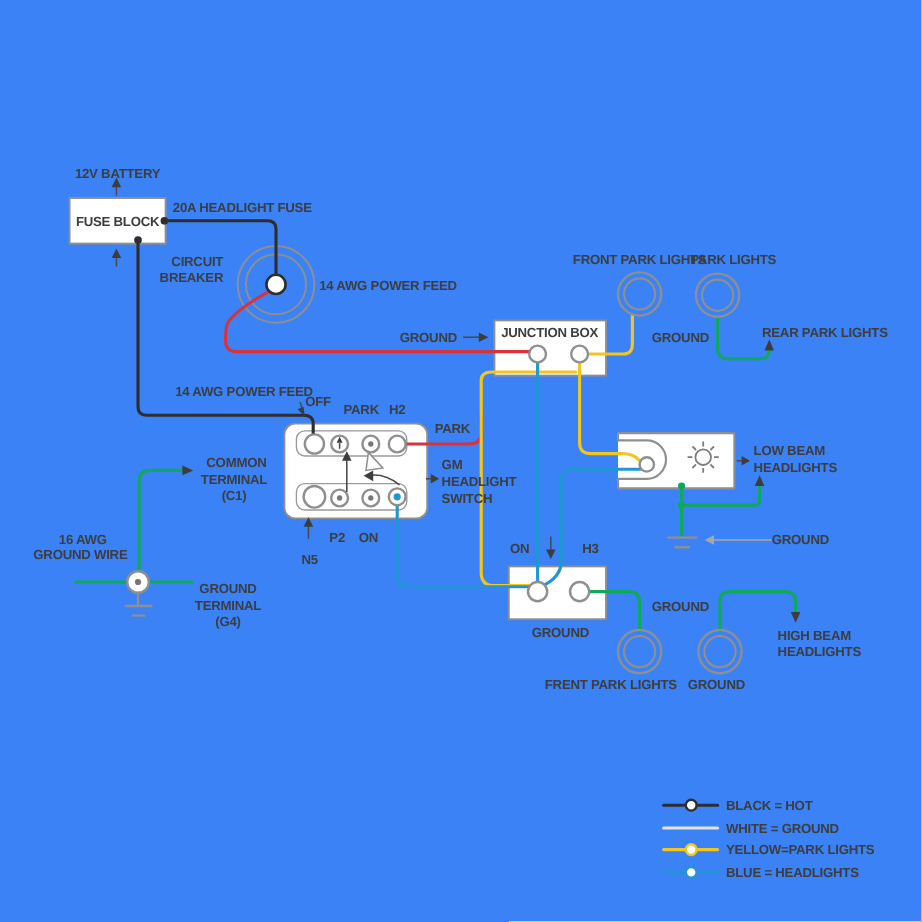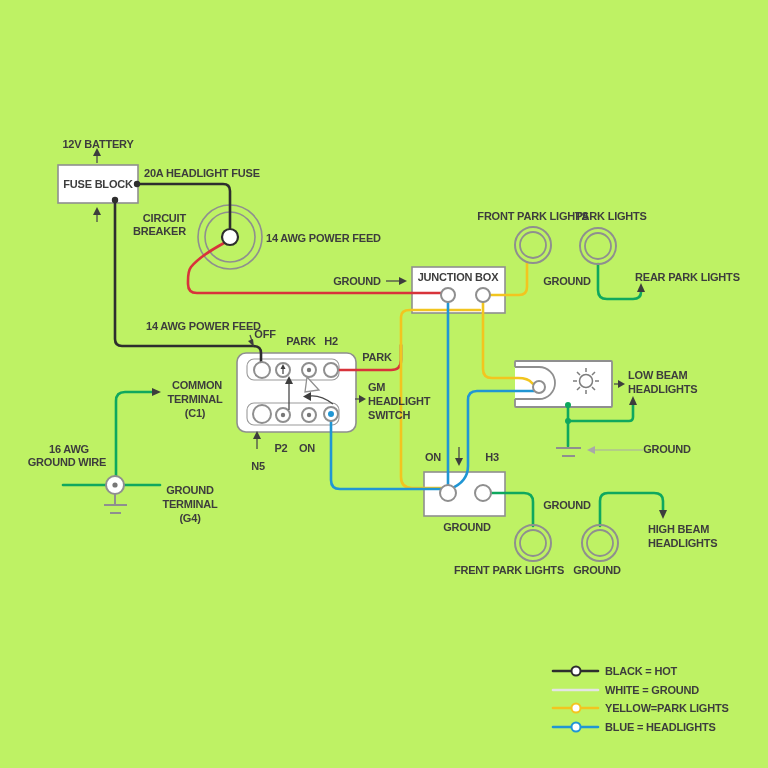--- a/index.html
+++ b/index.html
@@ -1,16 +1,16 @@
 <!DOCTYPE html>
 <html><head>
 <meta charset="utf-8">
 <style>
   html,body{margin:0;padding:0;background:#fff;}
-  .stage{position:relative;width:768px;height:768px;background:#bef264;overflow:hidden;
+  .stage{position:relative;width:768px;height:768px;background:#3b82f6;overflow:hidden;
          font-family:"Liberation Sans", sans-serif;}
   svg{display:block;}
   .lbl{font:700 11px "Liberation Sans", sans-serif;fill:#3d3d3d;letter-spacing:-0.2px;}
   .box{fill:#ffffff;stroke:#8f8f8f;stroke-width:1.6;}
   .term{fill:#ffffff;stroke:#8f8f8f;stroke-width:2;}
   .ring{fill:none;stroke:#8f8f8f;}
   .wire{fill:none;stroke-linecap:round;stroke-linejoin:round;stroke-width:2.6;}
   .thin{stroke:#4a4a4a;stroke-width:1.3;fill:none;}
   .ah{fill:#3d3d3d;stroke:none;}
 </style>

